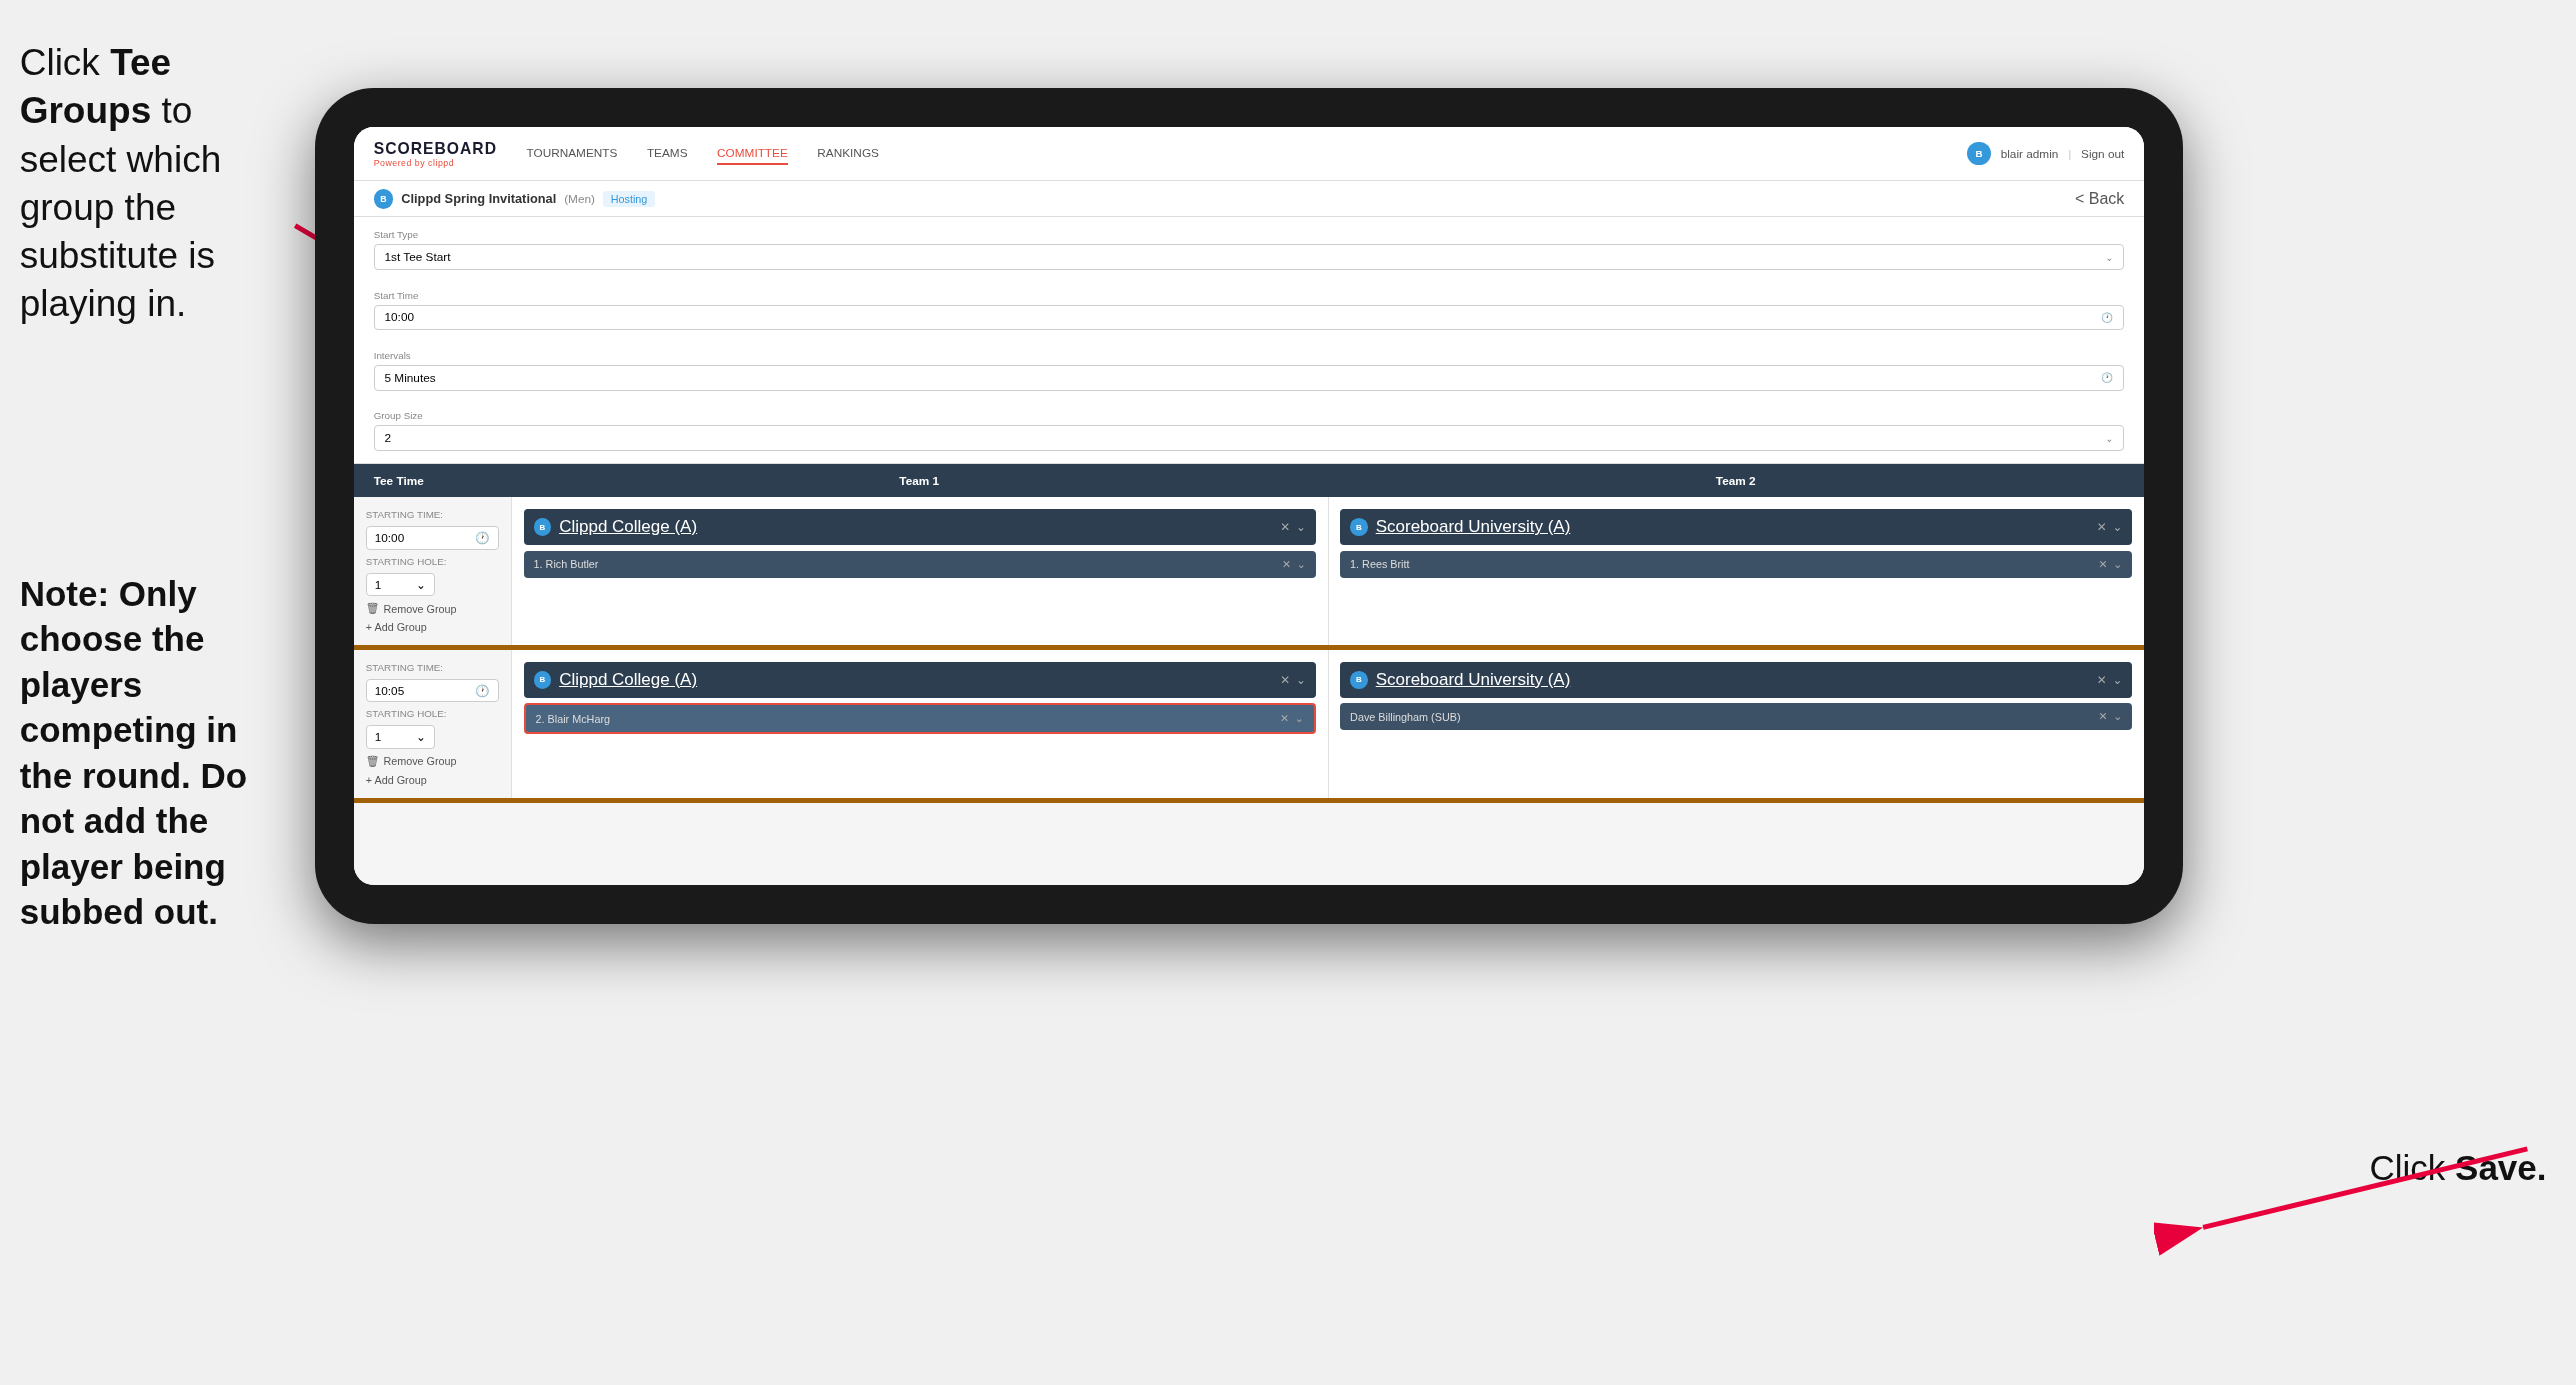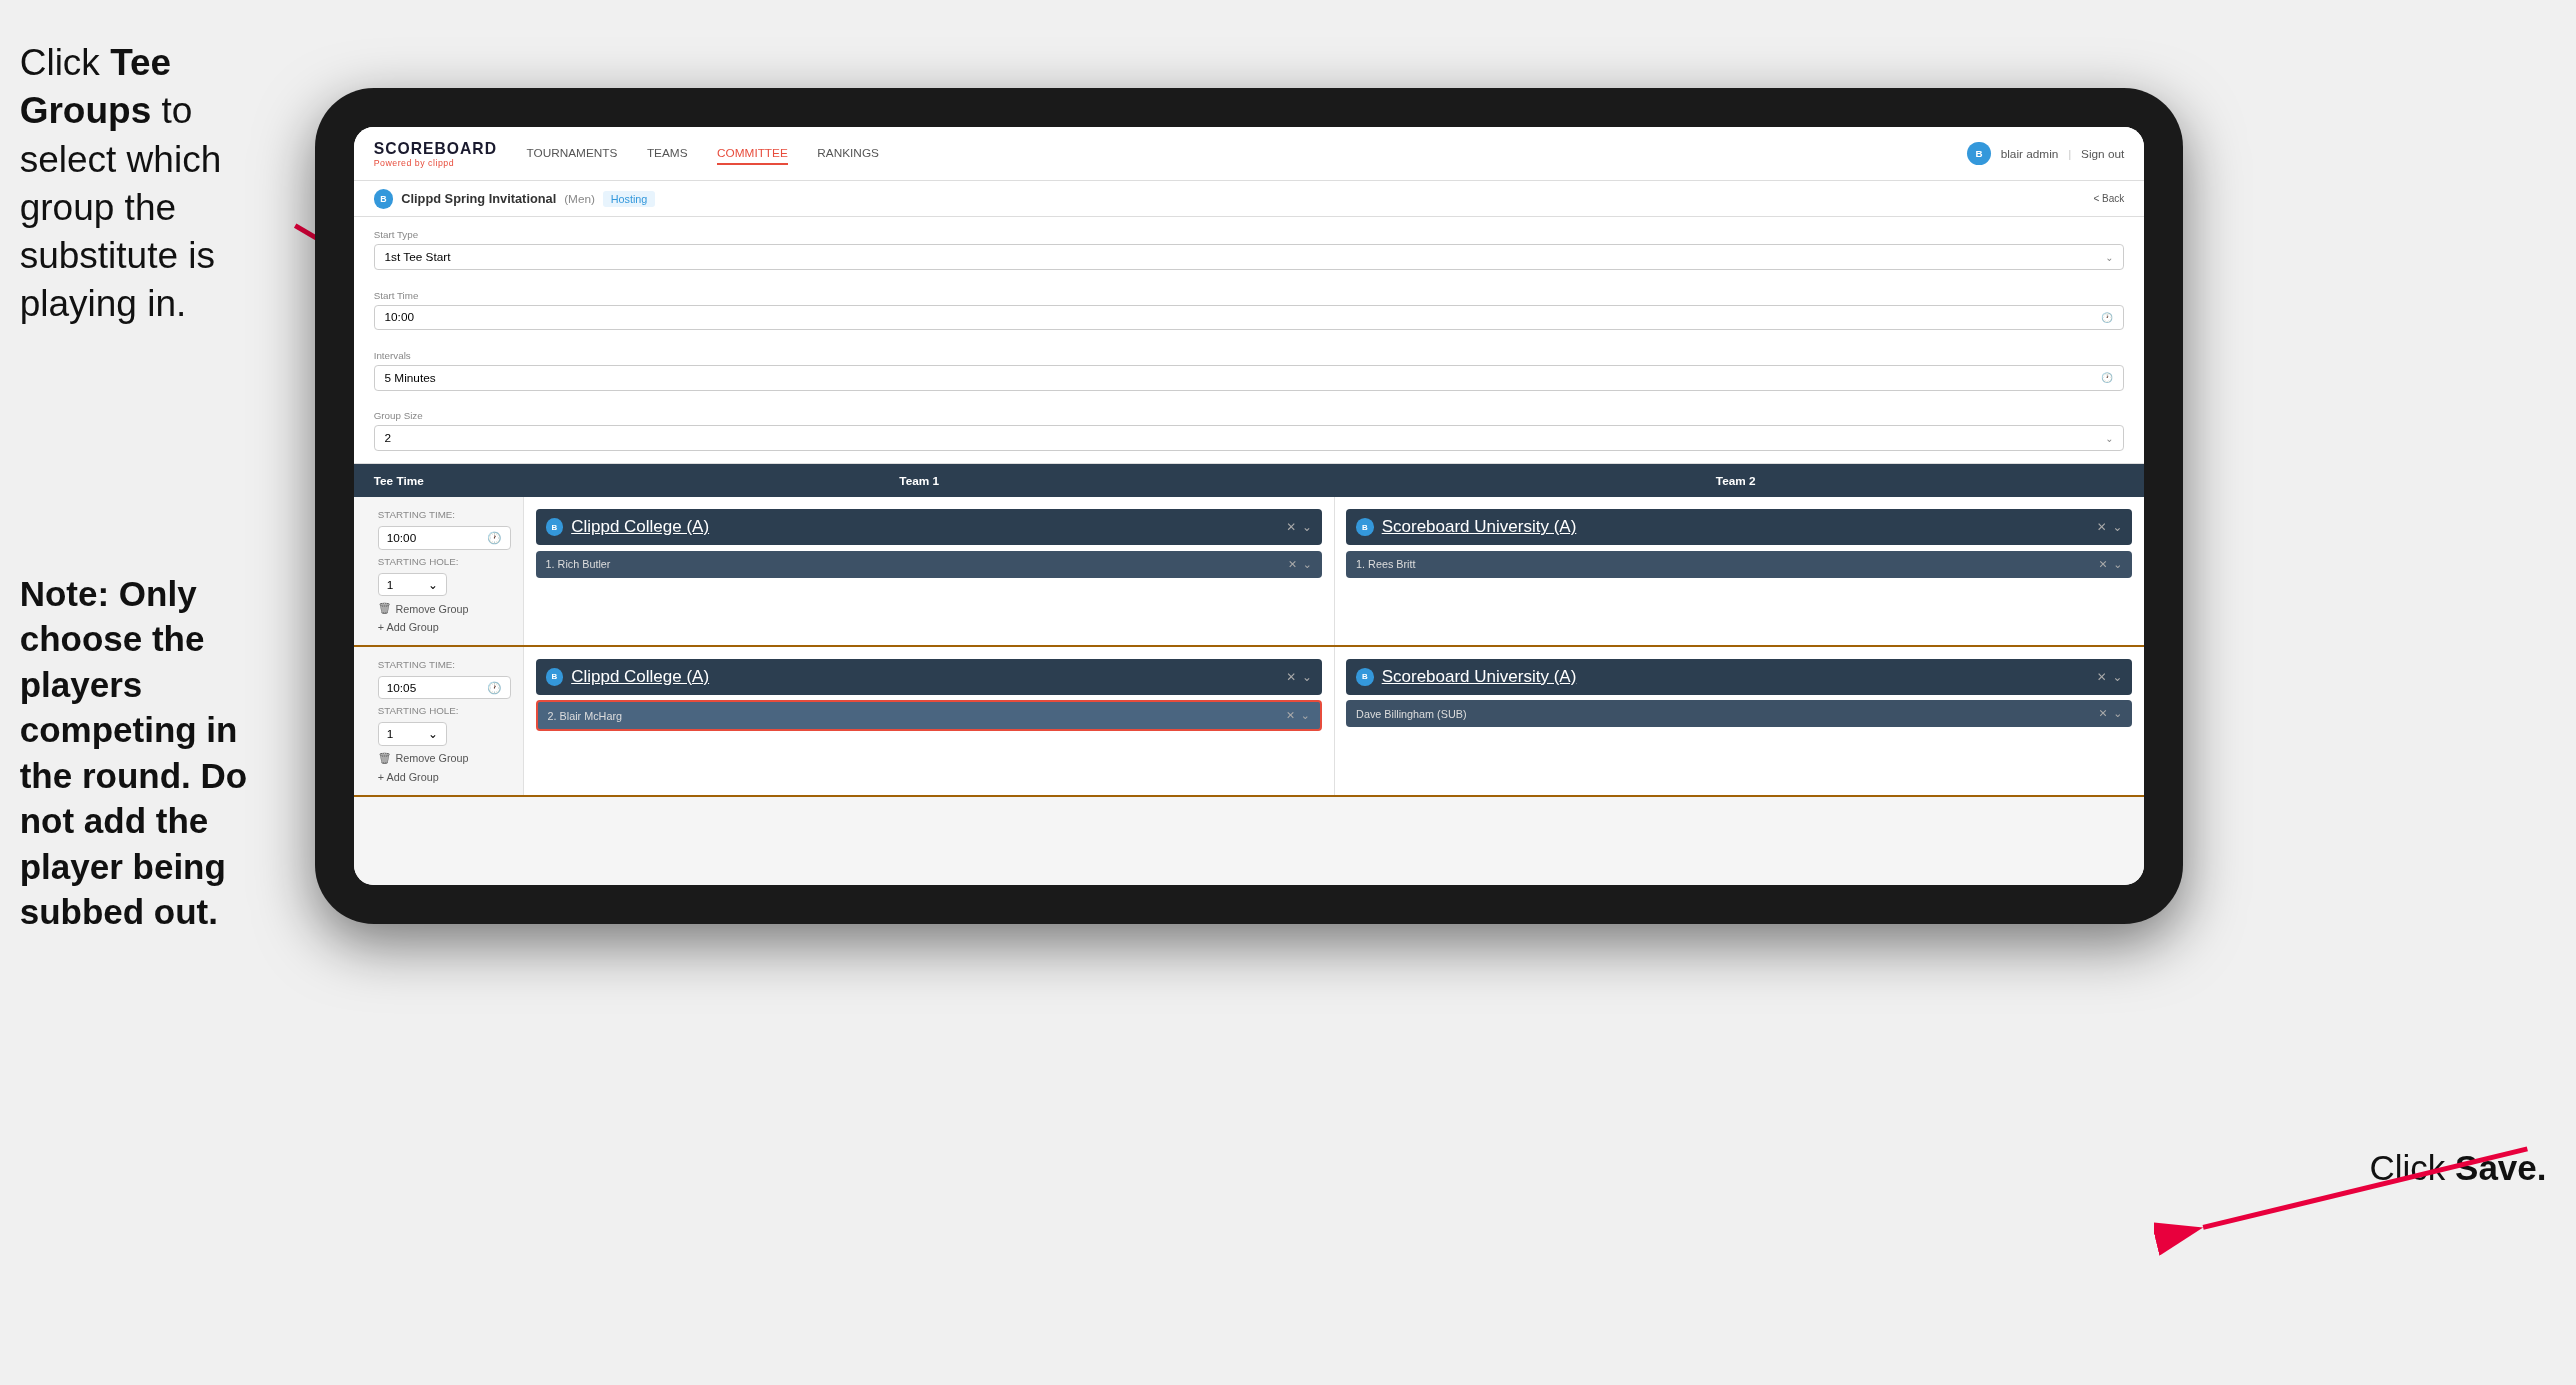--- a/index.html
+++ b/index.html
@@ -163,21 +163,21 @@
       font-size: 11.8px;
     }
     .breadcrumb-hosting {
       background: #e8f4fd;
       color: #3498db;
       font-size: 10.8px;
       padding: 2px 7.9px;
       border-radius: 2.9px;
     }
     .back-btn {
-      font-size: 10px;
+      font-size: 16px;
       color: #555;
       cursor: pointer;
     }
 
     
     .start-config {
       background: #fff;
       padding: 11.8px 19.7px;
       display: flex;
       gap: 19.7px;
@@ -235,23 +235,22 @@
     .groups-area {
       flex: 1;
       overflow-y: auto;
       background: #f5f5f5;
     }
 
     
     .group-row {
       display: grid;
       grid-template-columns: 157px 1fr 1fr;
-      border-bottom: 2px solid #a16207;
+      border-bottom: 5px solid #a16207;
       background: #f5f5f5;
-      padding-left: 12px;
     }
 
     .tee-time-cell {
       padding: 11.8px;
       display: flex;
       flex-direction: column;
       gap: 5.9px;
     }
     .starting-time-label {
       font-size: 9.8px;

